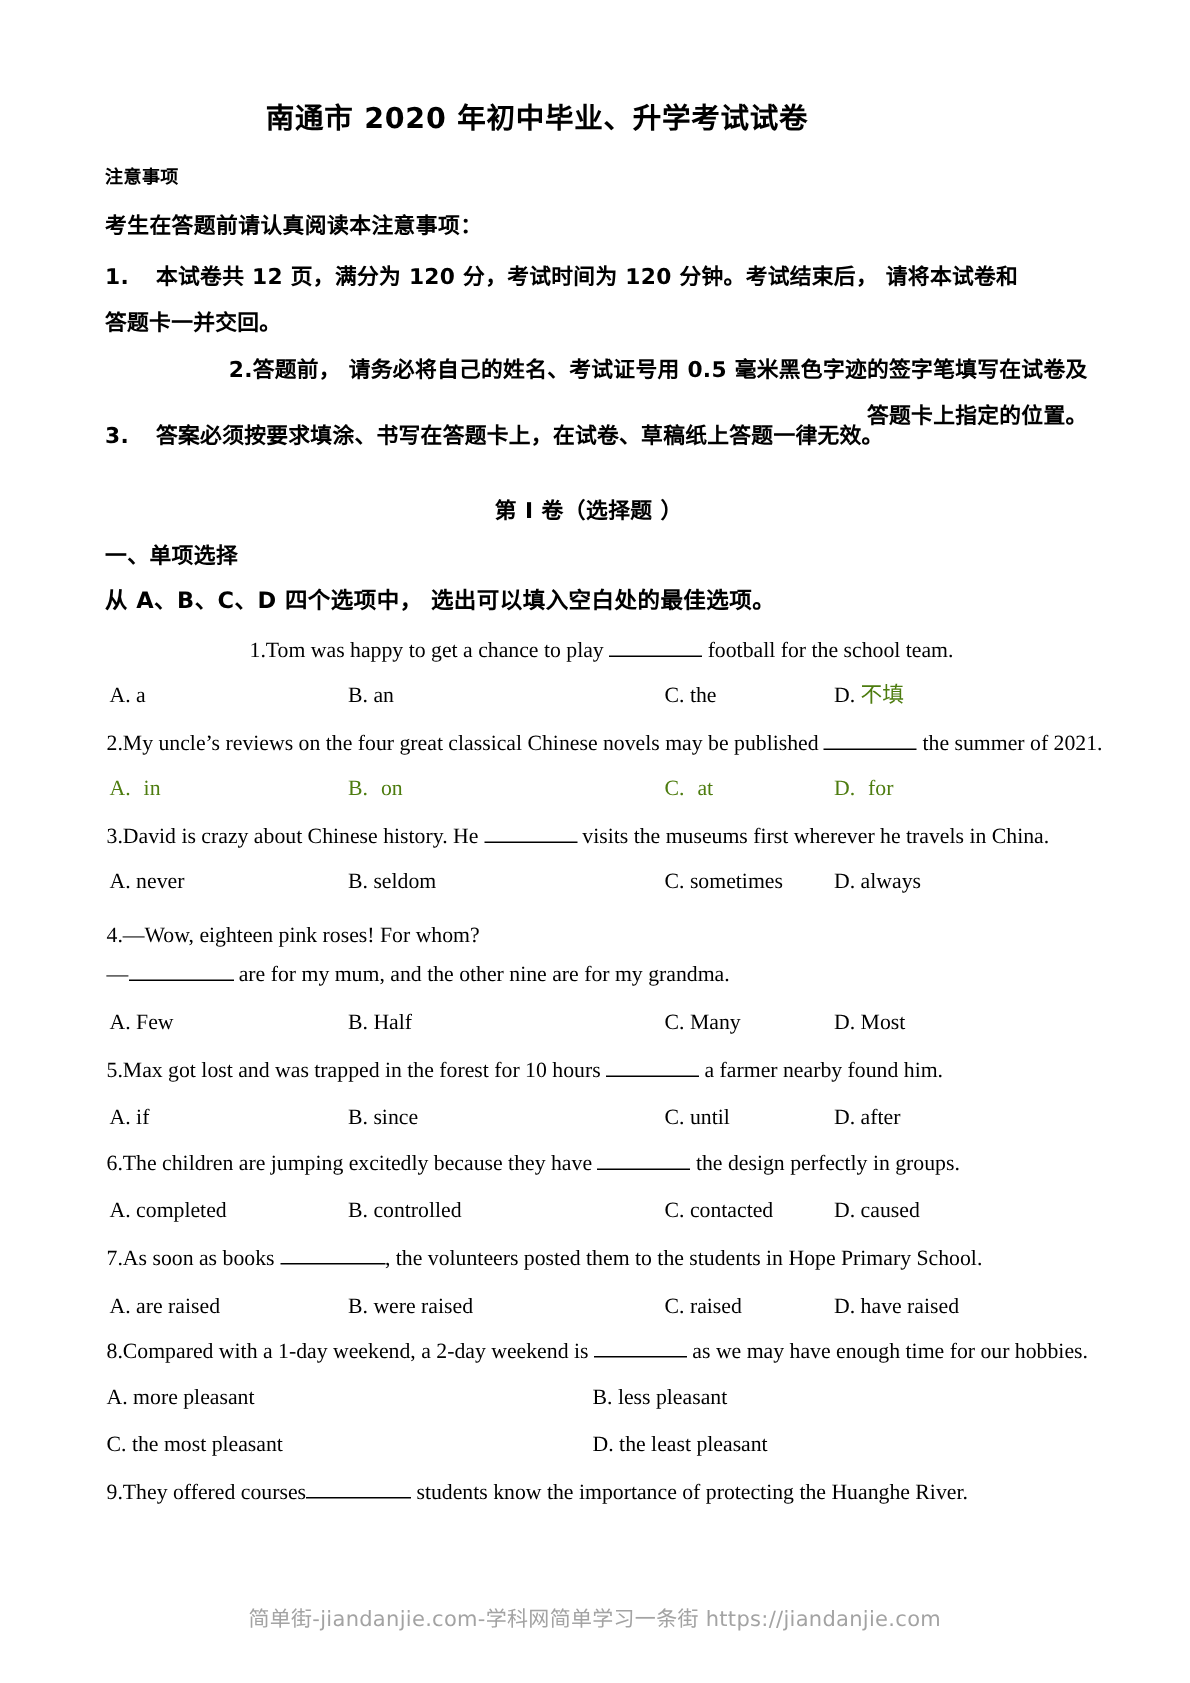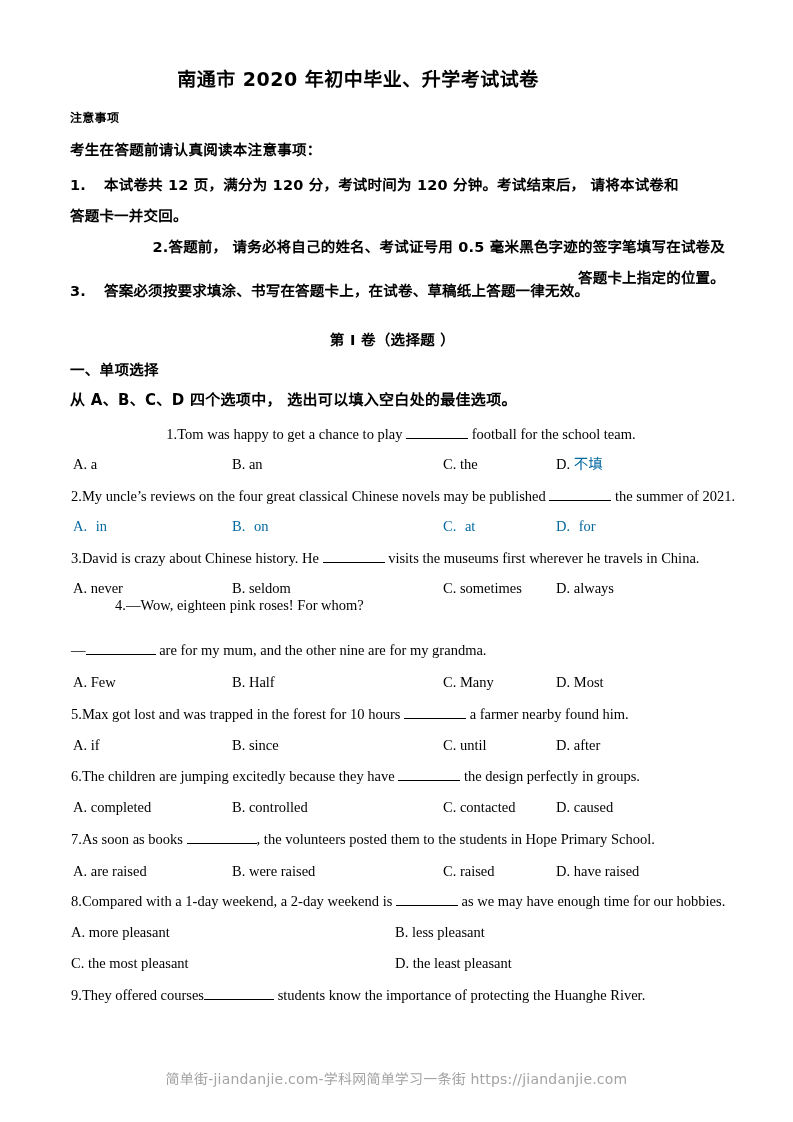--- a/index.html
+++ b/index.html
@@ -142,21 +142,21 @@
     white-space: nowrap;
   }
   .opt.c1 { left: 73px; }
   .opt.c2 { left: 232px; }
   .opt.c3 { left: 395px; margin-left: 48px; }
   .opt.c4 { left: 556px; }
   
   .opt.h1 { left: 71px; }
   .opt.h2 { left: 395px; }
 
-  .faded { color: #0369a1; }
+  .faded { color: #4d7c0f; }
   .spaced .letter { letter-spacing: 0px; margin-right: 5px; }
 
   
   .footer-mark {
     position: absolute;
     left: 0;
     top: 1068px;
     width: 793px;
     text-align: center;
     font-family: "DejaVu Sans", "Liberation Sans", sans-serif;
@@ -222,21 +222,21 @@
     <span class="blank b-md"></span>
     <span>visits the museums first wherever he travels in China.</span>
   </div>
   <div class="opt-row" style="top:578px;">
     <span class="opt c1"><span>A.</span> <span>never</span></span>
     <span class="opt c2"><span>B.</span> <span>seldom</span></span>
     <span class="opt c3"><span>C.</span> <span>sometimes</span></span>
     <span class="opt c4"><span>D.</span> <span>always</span></span>
   </div>
 
-  <div class="q-stem" style="top:595px;margin-left:44px;">
+  <div class="q-stem" style="top:614px;">
     <span>4.</span><span>—Wow, eighteen pink roses! For whom?</span>
   </div>
   <div class="q-cont" style="top:640px;">
     <span>—</span><span class="blank b-lg"></span>
     <span>are for my mum, and the other nine are for my grandma.</span>
   </div>
   <div class="opt-row" style="top:672px;">
     <span class="opt c1"><span>A.</span> <span>Few</span></span>
     <span class="opt c2"><span>B.</span> <span>Half</span></span>
     <span class="opt c3"><span>C.</span> <span>Many</span></span>

